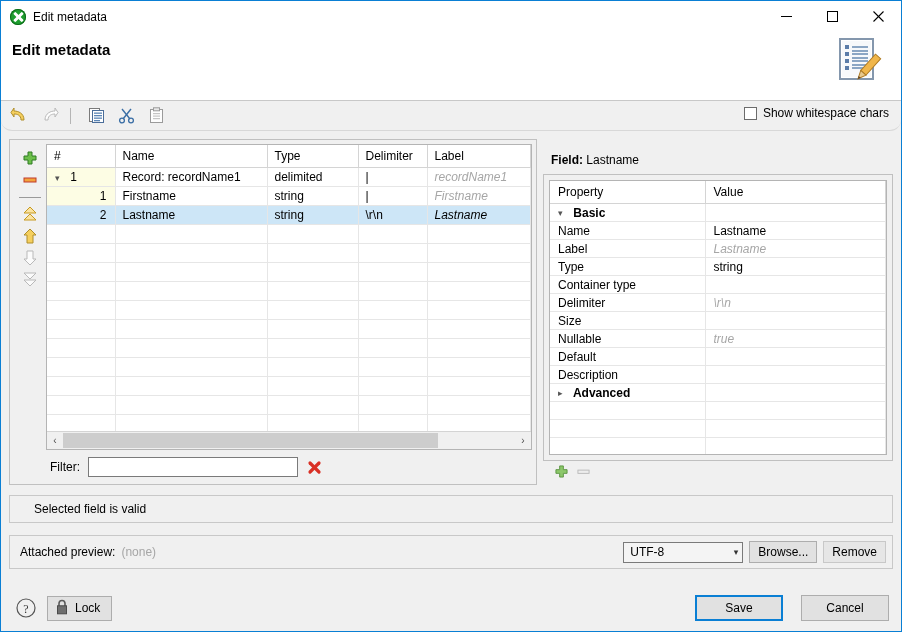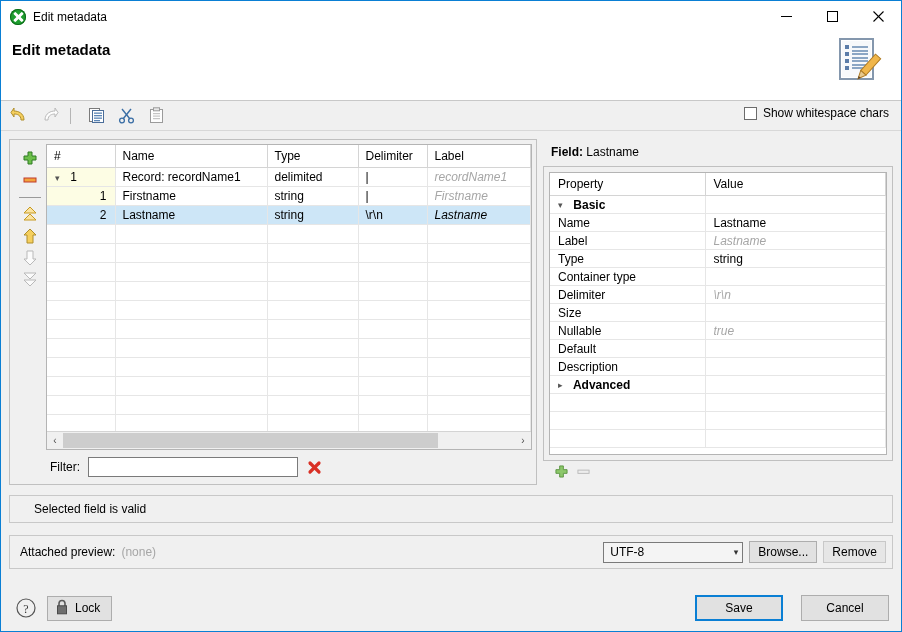--- a/index.html
+++ b/index.html
@@ -47,41 +47,41 @@
     border-bottom:1px solid #c8c8c8;
   }
   .header h1{
     margin:0;position:absolute;left:11px;top:9px;
     font-size:15px;font-weight:bold;color:#000;
   }
   .header-icon{position:absolute;right:18px;top:4px;width:48px;height:50px;}
   
   .toolbar{
     height:29px;background:#f0f0f0;display:flex;align-items:center;
-    flex:none;border-bottom:1px solid #d8d8d8;position:relative;
+    flex:none;border-bottom:1px solid #d8d8d8;position:relative;border-radius:11px;
   }
   .tb-item{width:24px;height:24px;display:flex;align-items:center;justify-content:center;margin-left:6px;}
   .tb-sep{width:1px;height:16px;background:#b5b5b5;margin:0 7px 0 9px;}
   .ws-check{
     position:absolute;right:12px;top:5px;display:flex;align-items:center;gap:6px;
     font-size:12px;
   }
   .cbox{
     width:13px;height:13px;border:1px solid #6b6b6b;background:#fff;box-sizing:border-box;
   }
   
   .split{flex:1;display:flex;min-height:0;padding:0;}
   .left-pane{
     width:528px;flex:none;margin:8px 0 0 8px;
     border:1px solid #c0c0c0;background:#f0f0f0;
     display:flex;flex-direction:column;box-sizing:border-box;
   }
   .sash{width:6px;flex:none;}
   .right-pane{
-    flex:1;margin:12px 8px 0 0;display:flex;flex-direction:column;min-width:0;
+    flex:1;margin:20px 8px 0 0;display:flex;flex-direction:column;min-width:0;
   }
   
   .lp-top{display:flex;flex:1;min-height:0;padding:4px 4px 0 4px;}
   .iconcol{
     width:32px;flex:none;display:flex;flex-direction:column;align-items:center;
     padding-top:4px;
   }
   .iconcol .ic{width:22px;height:20px;display:flex;align-items:center;justify-content:center;margin-bottom:2px;}
   .iconcol .icsep{width:22px;height:1px;background:#9a9a9a;margin:5px 0 6px 0;}
   .tablewrap{
@@ -150,21 +150,21 @@
     padding-left:24px;font-size:12px;
   }
   .previewbar{
     margin:12px 8px 16px 8px;height:32px;flex:none;
     border:1px solid #c8c8c8;background:#f0f0f0;display:flex;align-items:center;
     padding:0 6px 0 10px;font-size:12px;gap:6px;
   }
   .previewbar .muted{color:#a6a6a6;}
   .spacer{flex:1;}
   .combo{
-    width:140px;height:21px;border:1px solid #7a7a7a;background:#f4f4f4;
+    width:120px;height:21px;border:1px solid #7a7a7a;background:#f4f4f4;
     display:flex;align-items:center;padding:0 4px 0 6px;box-sizing:border-box;font-size:12px;
   }
   .combo .cv{flex:1;}
   .combo .carat{font-size:9px;color:#333;}
   .btn{
     height:22px;min-width:54px;border:1px solid #adadad;background:#e1e1e1;
     display:flex;align-items:center;justify-content:center;padding:0 8px;
     font-size:12px;box-sizing:border-box;
   }
   .btn.disabled{color:#000000;border-color:#c8c8c8;background:#e6e6e6;}

